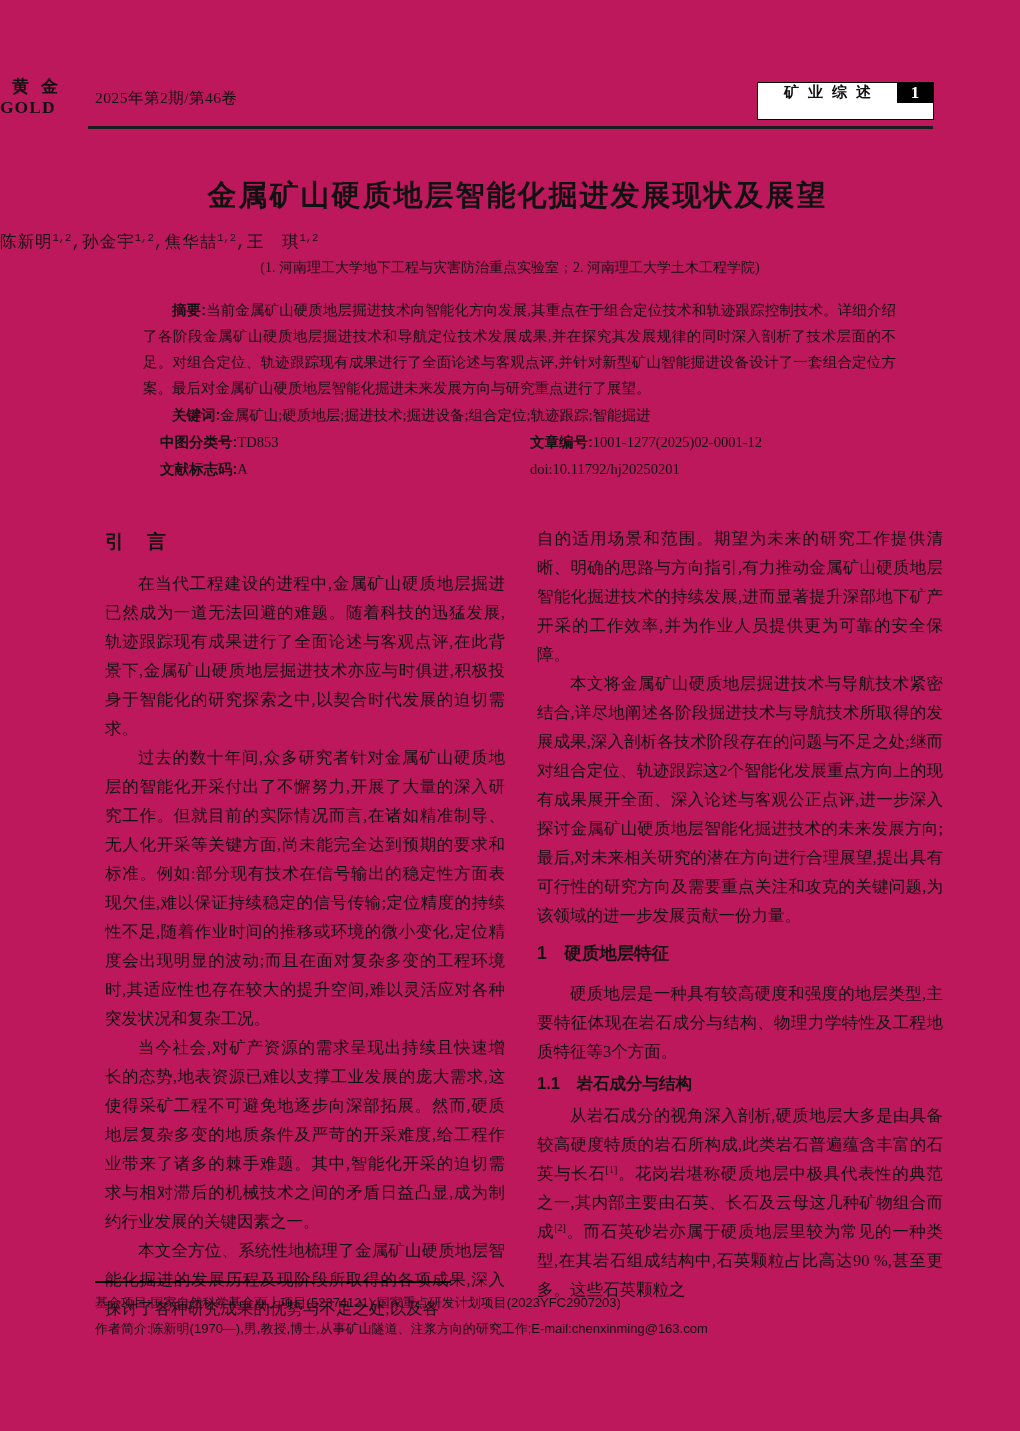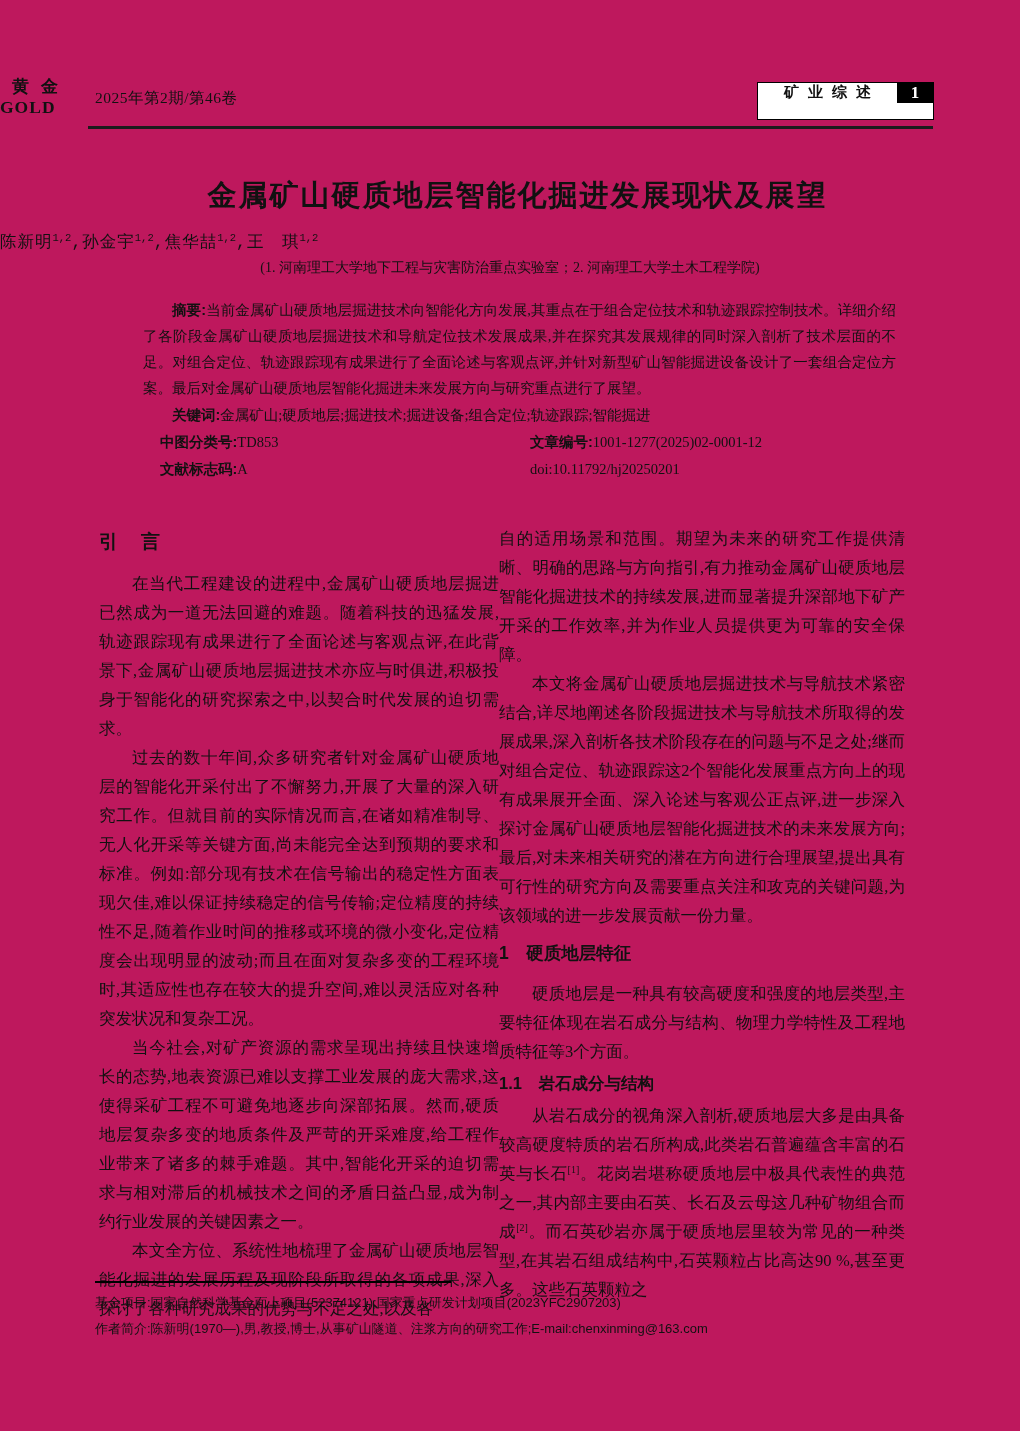--- a/index.html
+++ b/index.html
@@ -75,22 +75,22 @@
   .front-block .lbl {
     font-family:"Liberation Sans","DejaVu Sans",sans-serif;
     font-weight:bold;
   }
   .abstract-p { text-indent:2em; }
   .keywords-p { text-indent:2em; margin-top:1px; }
   .meta-row { position:relative; padding-left:17px; margin-top:1px; height:26px; }
   .meta-right { position:absolute; left:387px; top:0; }
   
   .body-cols {
-    position:absolute; top:524px; left:99px; width:838px;
-    display:flex; 
+    position:absolute; top:524px; left:105px; width:838px;
+    display:flex; gap:32px;
   }
   .col { font-size:16.5px; line-height:29px; text-align:justify; }
   .col-left  { width:400px; }
   .col-right { width:406px; }
   .col p { text-indent:2em; }
   .col p.no-indent { text-indent:0; }
   .intro-heading {
     font-family:"Liberation Sans","DejaVu Sans",sans-serif;
     font-weight:bold; font-size:19px; letter-spacing:2px;
     margin:3px 0 13px 0; text-indent:0;

